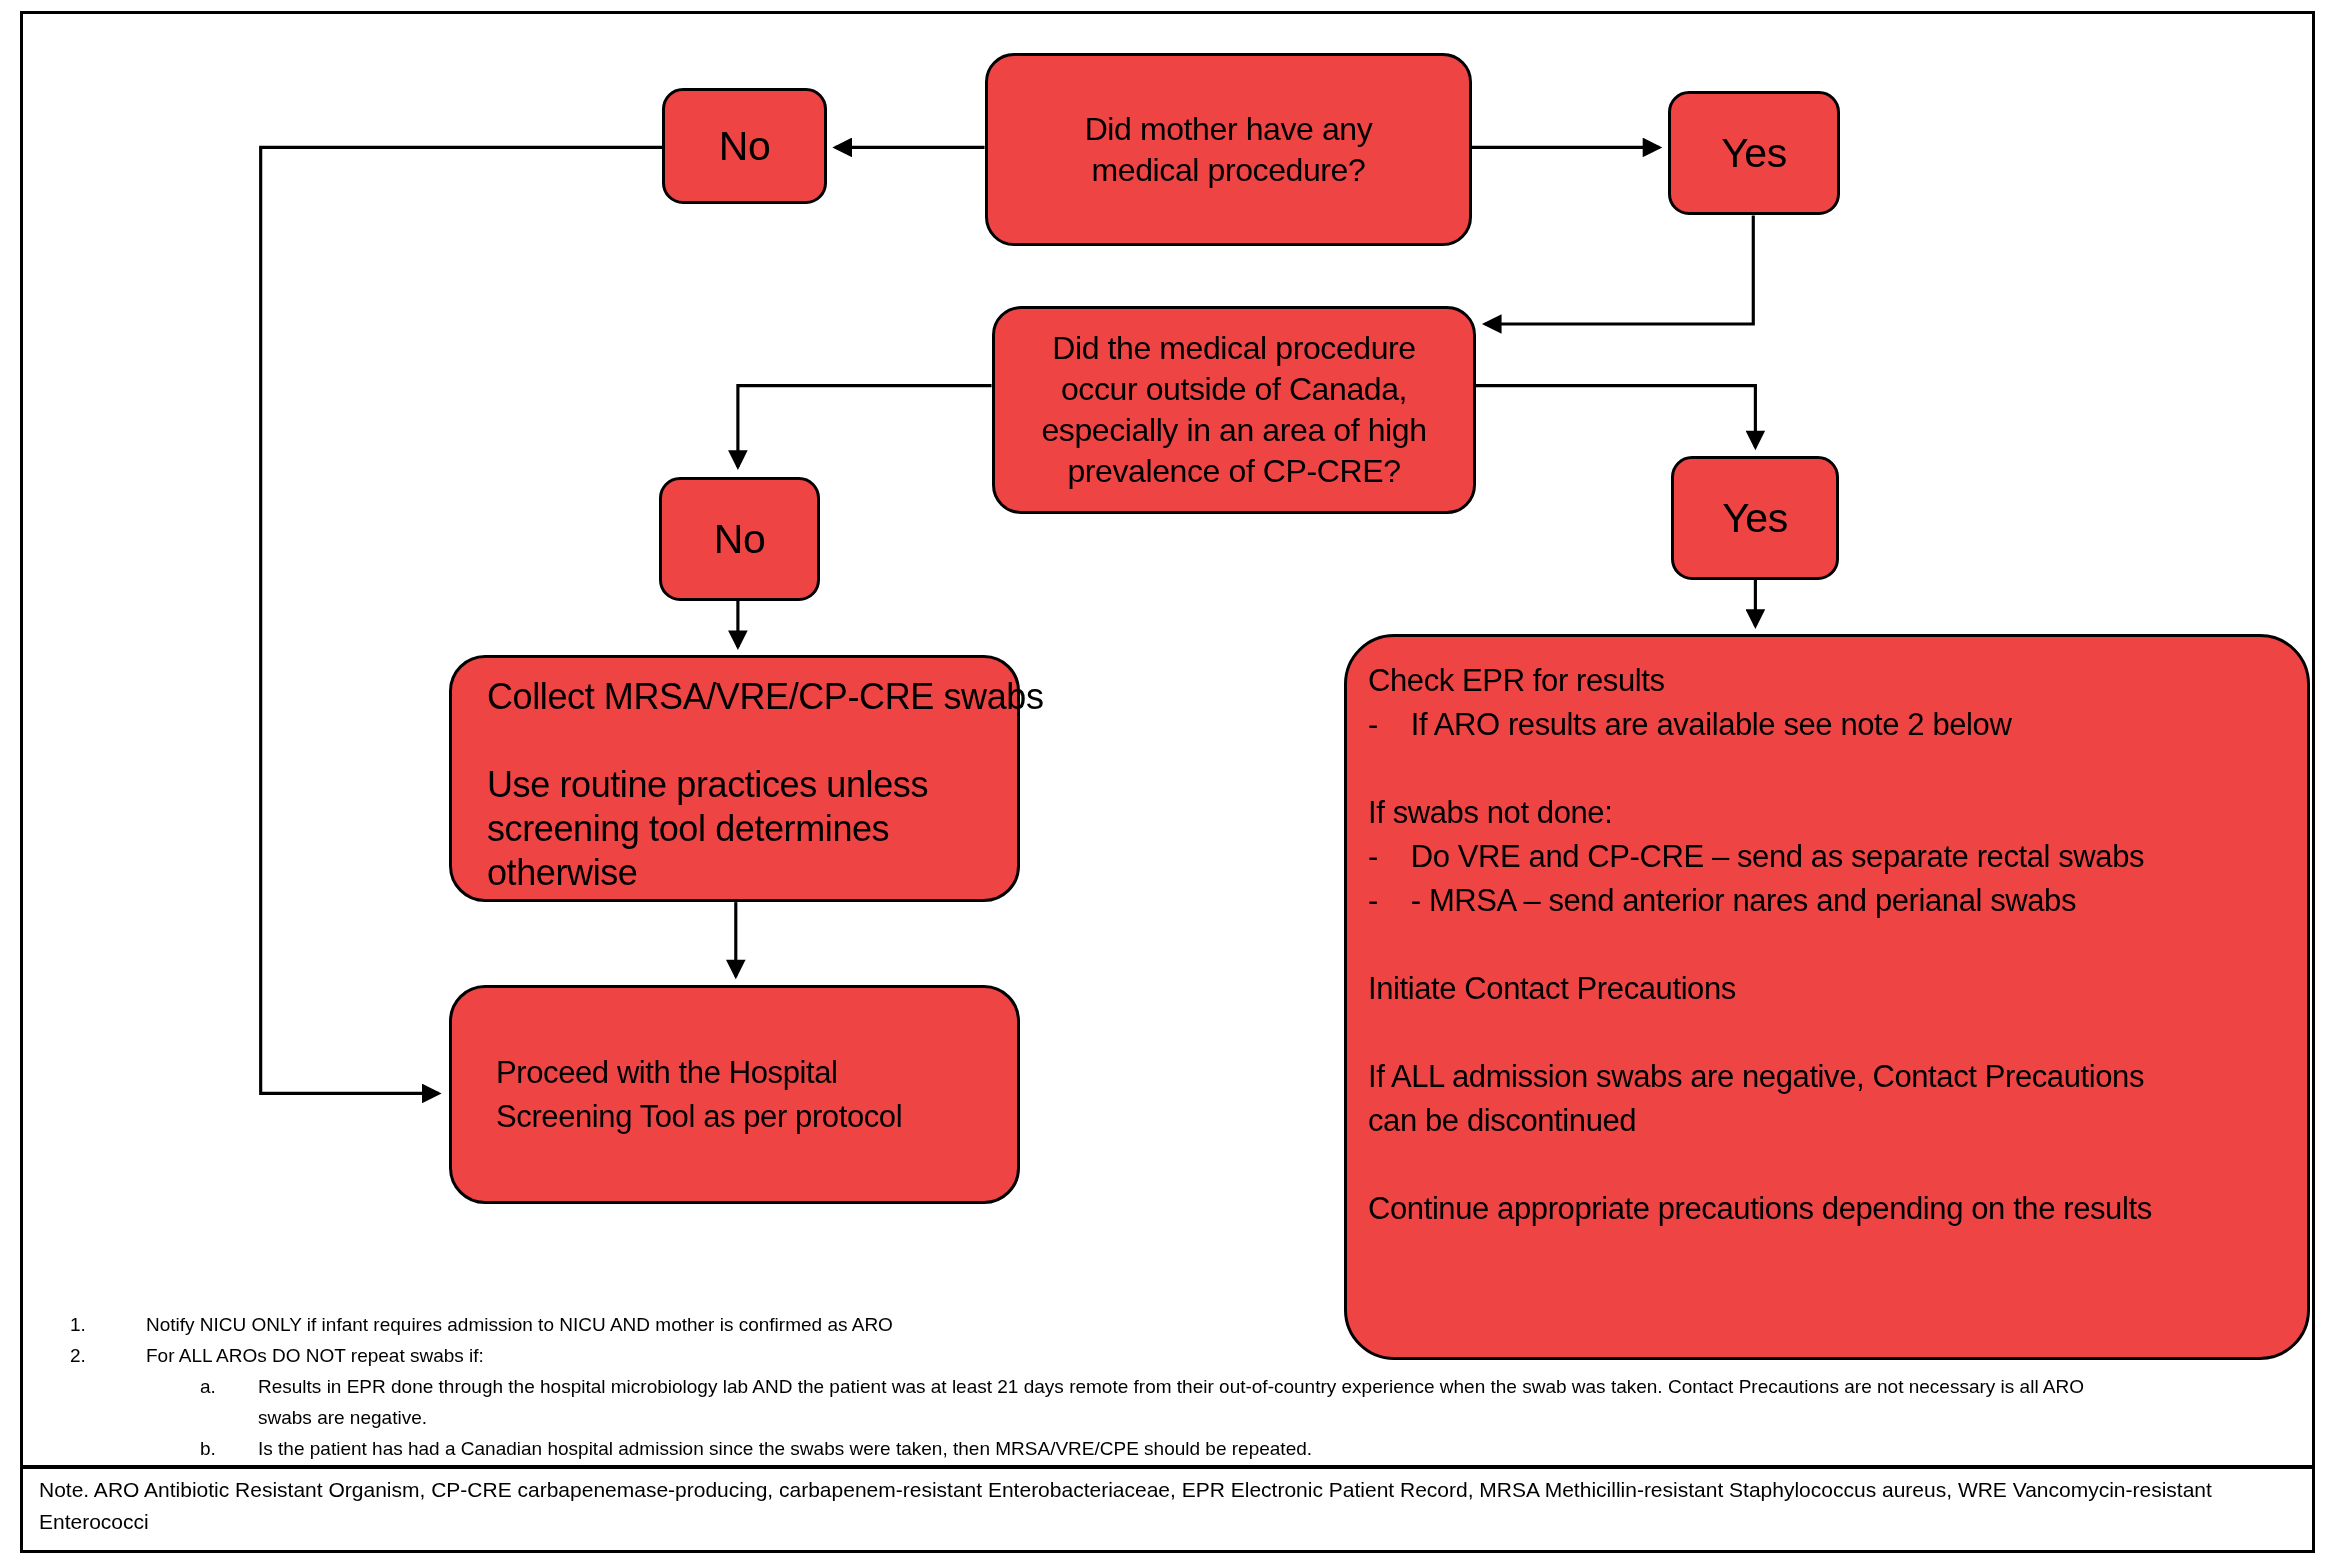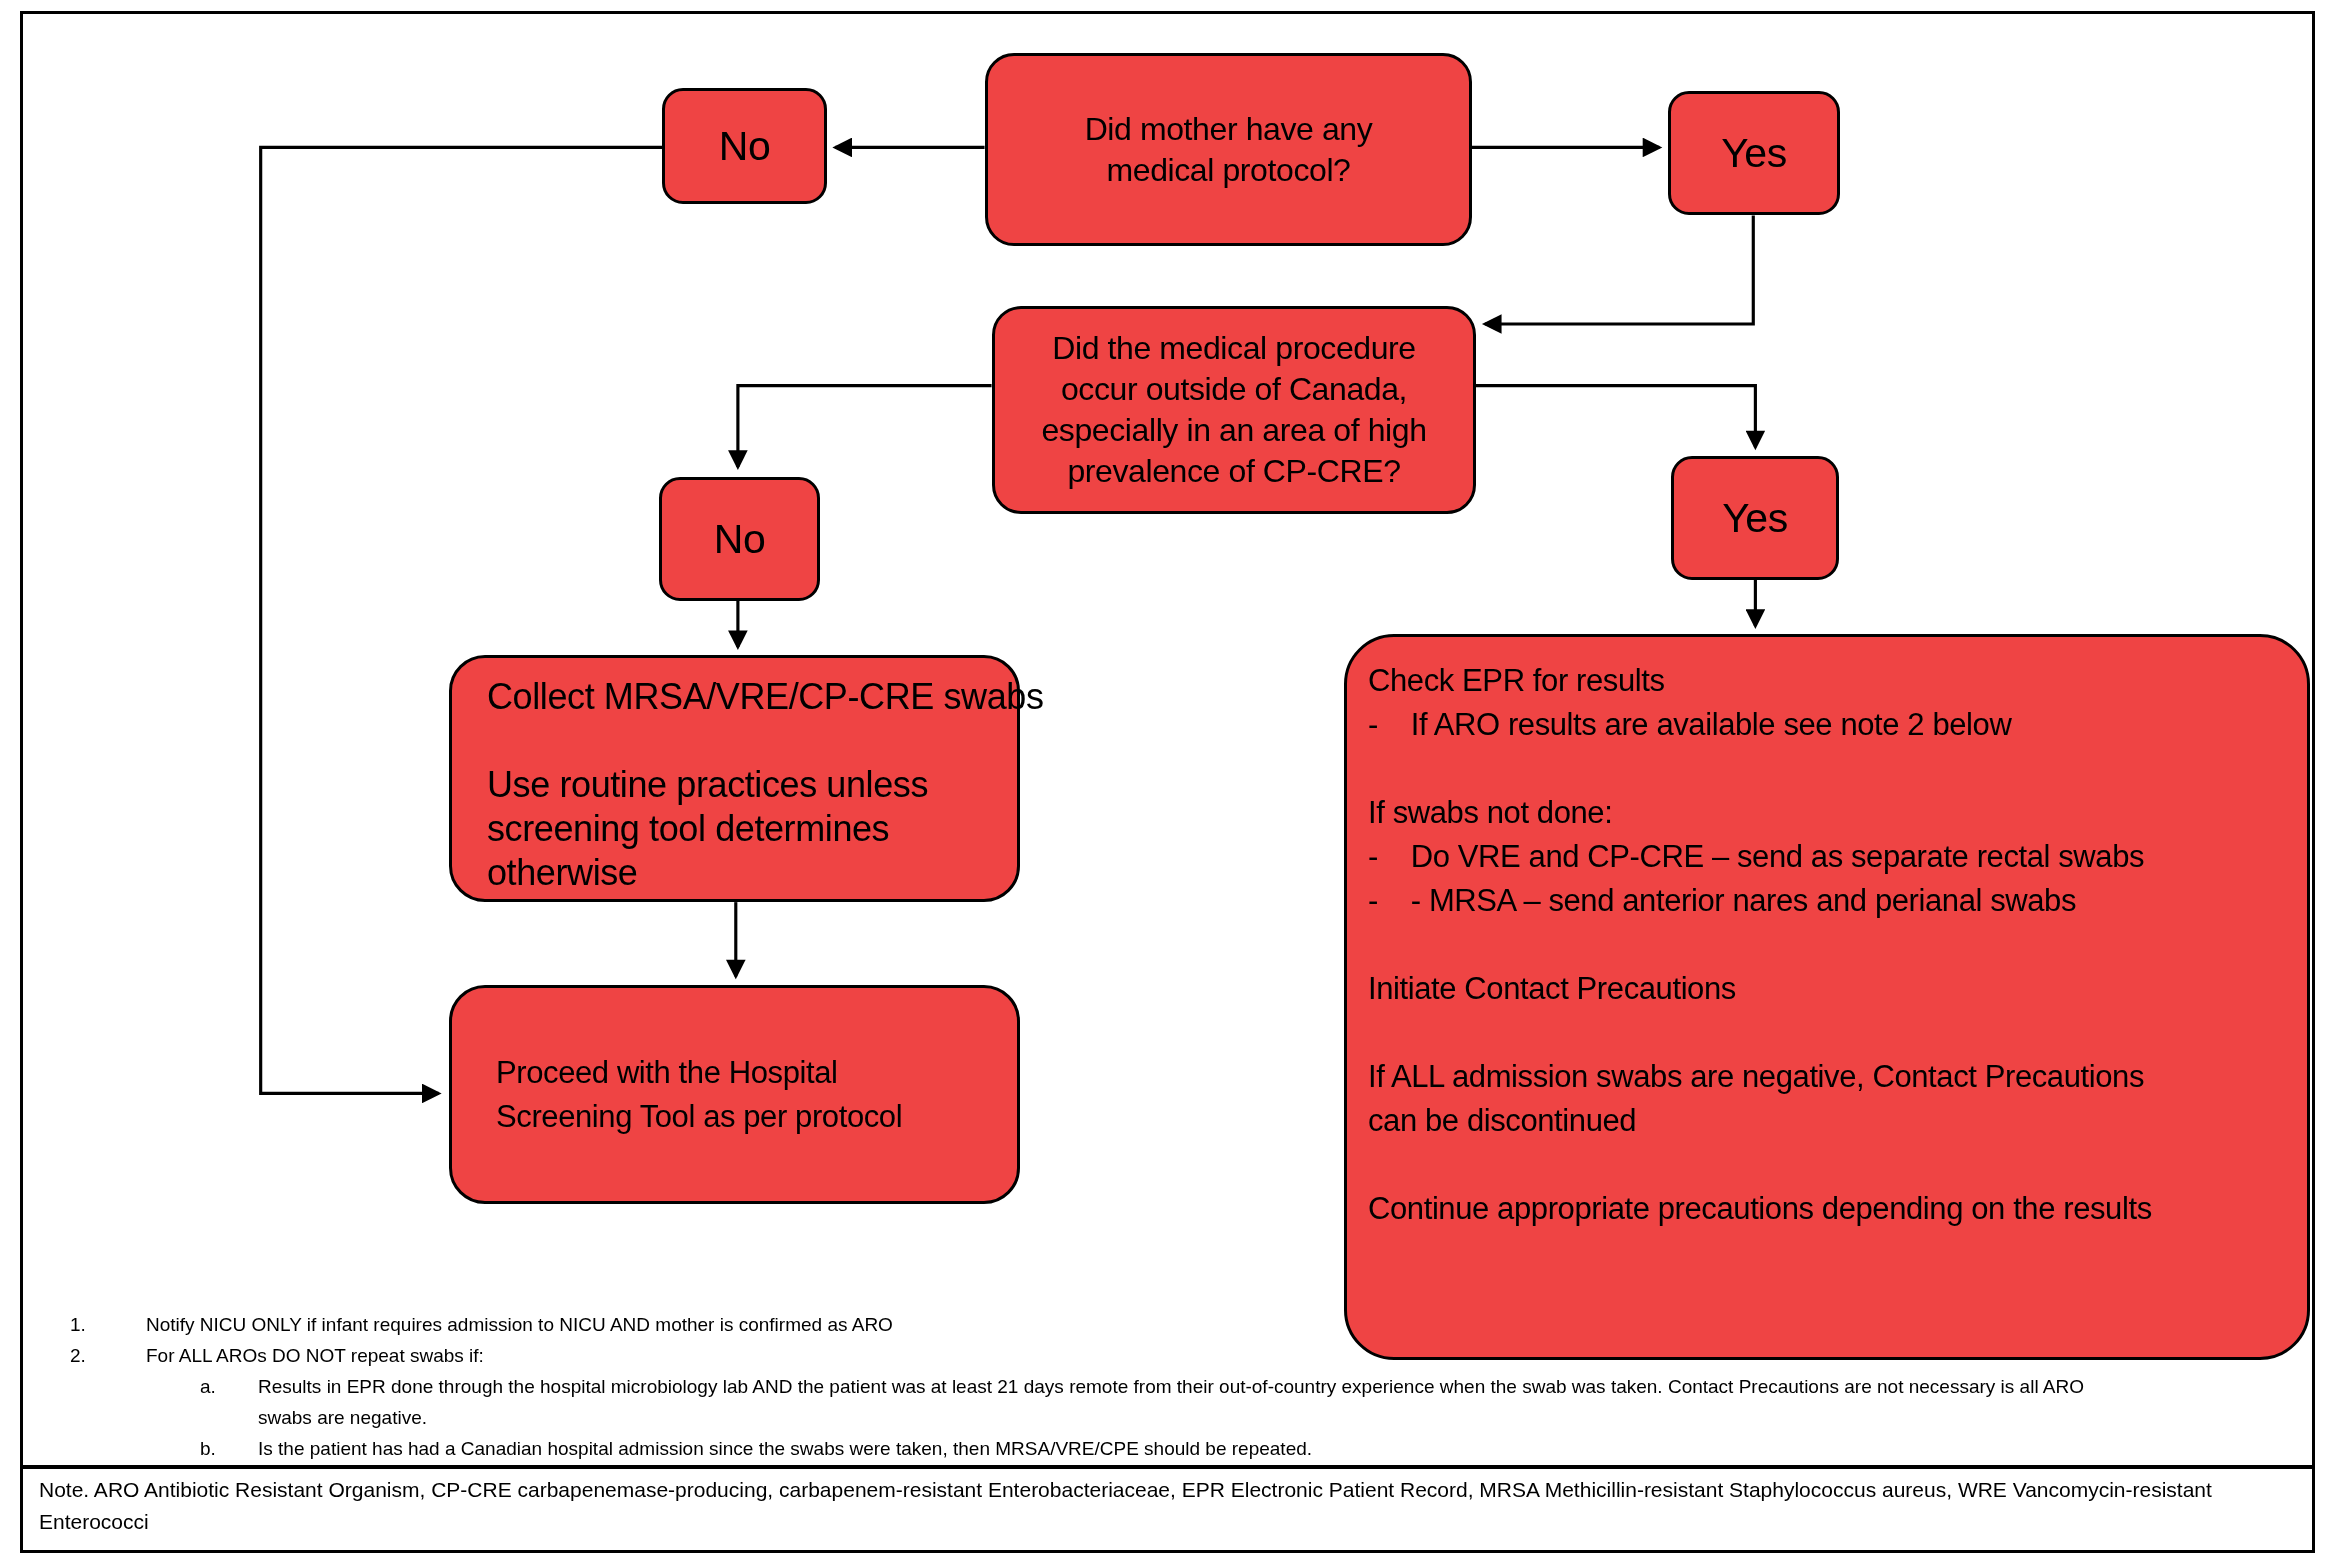--- a/index.html
+++ b/index.html
@@ -82,21 +82,21 @@
     <path d="M2502 307 V462 H2119" fill="none" stroke="#000000" stroke-width="4.5" marker-end="url(#arrow)"></path>
     <path d="M1415 550 H1053 V666" fill="none" stroke="#000000" stroke-width="4.5" marker-end="url(#arrow)"></path>
     <path d="M2105 550 H2505 V638" fill="none" stroke="#000000" stroke-width="4.5" marker-end="url(#arrow)"></path>
     <path d="M1053 857 V923" fill="none" stroke="#000000" stroke-width="4.5" marker-end="url(#arrow)"></path>
     <path d="M1050 1287 V1393" fill="none" stroke="#000000" stroke-width="4.5" marker-end="url(#arrow)"></path>
     <path d="M2505 827 V893" fill="none" stroke="#000000" stroke-width="4.5" marker-end="url(#arrow)"></path>
   </svg>
 
   <div class="node center q-box" style="left:985px; top:53px; width:487px; height:193px;">
     <div class="flow-line">Did mother have any</div>
-    <div class="flow-line">medical protocol?</div>
+    <div class="flow-line">medical procedure?</div>
   </div>
 
   <div class="node yn-box" style="left:662px; top:88px; width:165px; height:116px;">
     <div class="flow-line">No</div>
   </div>
 
   <div class="node yn-box" style="left:1668px; top:91px; width:172px; height:124px;">
     <div class="flow-line">Yes</div>
   </div>
 

